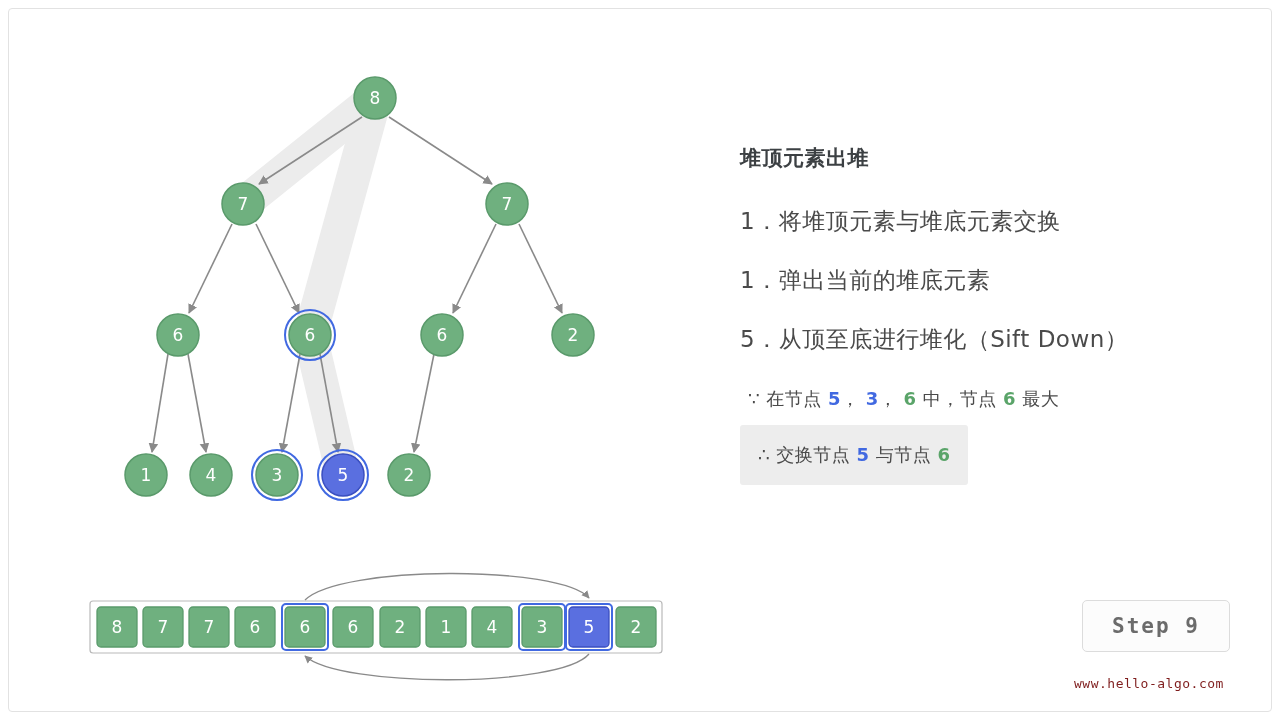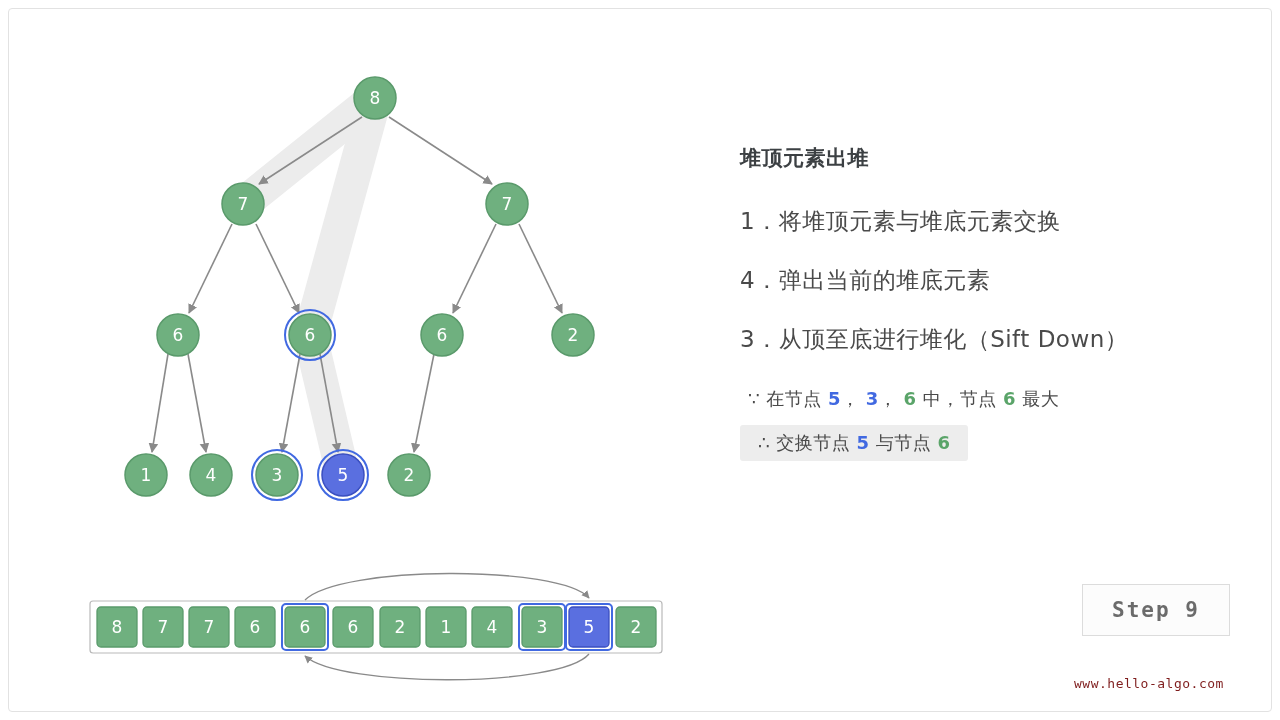--- a/index.html
+++ b/index.html
@@ -82,38 +82,38 @@
     color: #4a4a4a;
     letter-spacing: 0.5px;
     white-space: nowrap;
     margin: 0 0 10px 0;
     padding: 4px 8px 4px 8px;
     display: inline-block;
   }
   .reason.highlight {
     background: #ededed;
     border-radius: 3px;
-    padding: 6px 18px;
+    padding: 18px 18px;
   }
   .blue {
     color: #4169e1;
     font-weight: bold;
   }
   .green {
     color: #5aa469;
     font-weight: bold;
   }
   .step-badge {
     position: absolute;
     left: 1082px;
-    top: 584px;
+    top: 600px;
     width: 148px;
     height: 52px;
     border: 1px solid #dcdcdc;
-    border-radius: 0;
+    border-radius: 5px;
     background: #fcfcfc;
     display: flex;
     align-items: center;
     justify-content: center;
     font-family: "DejaVu Sans Mono", monospace;
     font-size: 21px;
     font-weight: bold;
     color: #6b6b6b;
     letter-spacing: 2px;
     box-sizing: border-box;
@@ -273,22 +273,22 @@
       <g stroke="#8a8a8a" stroke-width="1.3" fill="none">
         <path d="M305,600 C340,565 560,565 589,598" marker-end="url(#arrowhead)"></path>
         <path d="M589,654 C560,688 340,688 305,656" marker-end="url(#arrowhead)"></path>
       </g>
     </g>
   </svg>
 
   <div class="panel">
     <div class="panel-title">堆顶元素出堆</div>
     <div class="panel-step">1．将堆顶元素与堆底元素交换</div>
-    <div class="panel-step">4．弹出当前的堆底元素</div>
-    <div class="panel-step">3．从顶至底进行堆化（Sift Down）</div>
+    <div class="panel-step">1．弹出当前的堆底元素</div>
+    <div class="panel-step">5．从顶至底进行堆化（Sift Down）</div>
 
     <div class="reason">
       <span>∵ 在节点</span>
       <span class="blue">5</span><span>，</span>
       <span class="blue">3</span><span>，</span>
       <span class="green">6</span>
       <span>中，节点</span>
       <span class="green">6</span>
       <span>最大</span>
     </div>

